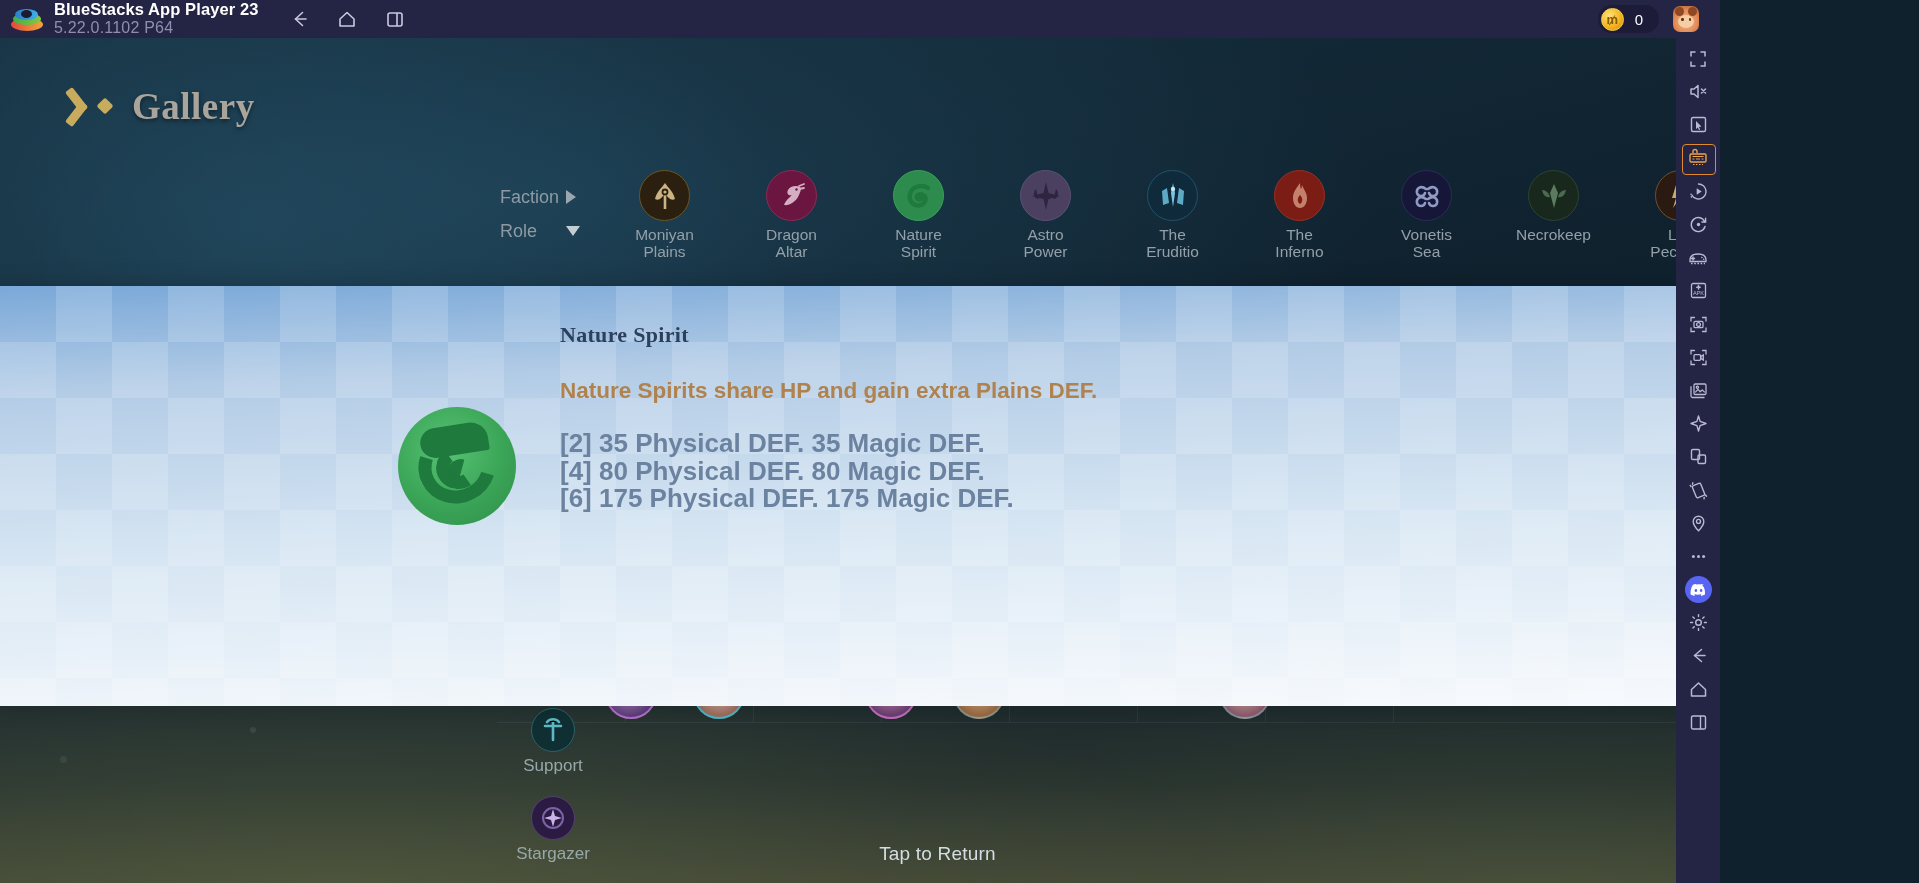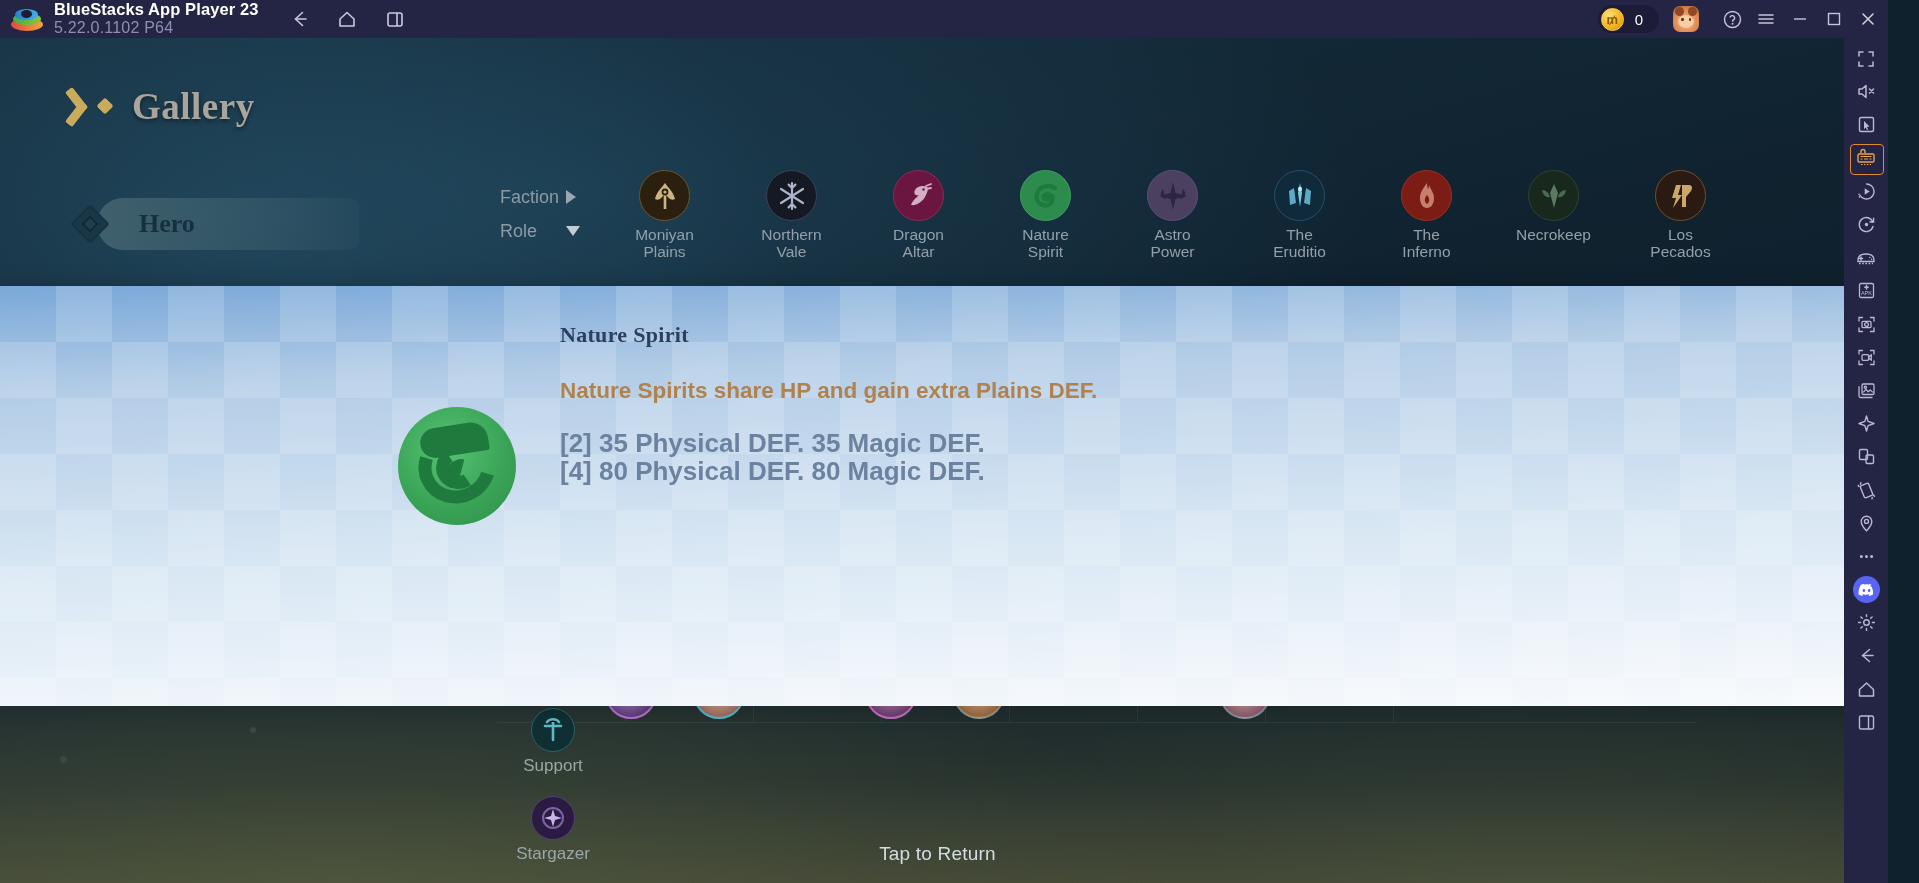--- a/index.html
+++ b/index.html
@@ -2,21 +2,21 @@
 <html><head>
 <meta charset="utf-8">
 <style>
   * { box-sizing: border-box; margin: 0; padding: 0; }
   html, body {
     width: 1919px; height: 883px; overflow: hidden;
     background: #10212e;
     font-family: "Liberation Sans", sans-serif;
     -webkit-font-smoothing: antialiased;
   }
-  #root { position: relative; width: 1888px; height: 883px; overflow: hidden; padding-left: 40px; }
+  #root { position: relative; width: 1720px; height: 883px; overflow: hidden; padding-left: 40px; }
 
   
   .titlebar {
     position: absolute; top: 0; left: 0; width: 1919px; height: 38px;
     background: #242444; display: flex; align-items: center; z-index: 60;
   }
   .bs-logo { width: 34px; height: 30px; margin-left: 10px; margin-right: 10px;
     position: relative; flex: none; }
   .bs-logo .lay { position: absolute; border-radius: 50%; }
   .l1 { width: 32px; height: 13px; left: 1px; top: 14px; background: linear-gradient(90deg,#e24a3e,#f0a53c); }
@@ -285,27 +285,20 @@
 
     <div class="gallery-head">
       <div class="back-chev">
         <div class="arm a1"></div>
           <div class="arm a2"></div>
           <div class="dia"></div>
       </div>
       <div class="gallery-title">Gallery</div>
     </div>
 
-    <div class="hero-tab">
-      <div class="hero-diamond">
-        <div class="hd-outer"></div>
-          <div class="hd-inner"></div>
-      </div>
-      <div class="hero-tab-label">Hero</div>
-    </div>
 
     <div class="filters">
       <div class="filter-labels">
         <div class="filter-row">
           <span class="fl-text">Faction</span>
           <span class="tri tri-right"></span>
         </div>
         <div class="filter-row">
           <span class="fl-text">Role</span>
           <span class="tri tri-down"></span>
@@ -319,31 +312,20 @@
             <svg width="34" height="34" viewBox="0 0 34 34">
                 <path d="M17 4 C13 10 9 12 7 20 C11 22 14 19 17 14 C20 19 23 22 27 20 C25 12 21 10 17 4Z" fill="#cbb383"></path>
                 <path d="M17 14 L17 30" stroke="#cbb383" stroke-width="2.6"></path>
                 <circle cx="17" cy="13" r="3.4" fill="#2b1f10"></circle>
                 <circle cx="17" cy="13" r="1.6" fill="#cbb383"></circle>
               </svg>
           </div>
           <div class="fac-name"><span>Moniyan</span><br><span>Plains</span></div>
         </div>
 
-        <div class="faction">
-          <div class="fac-circle" style="background:#141923;border:1.5px solid #3a4454;">
-            <svg width="32" height="32" viewBox="0 0 32 32">
-                <g stroke="#aab4c8" stroke-width="2.2" stroke-linecap="round">
-                  <path d="M16 3v26M5 9l22 14M27 9L5 23"></path>
-                  <path d="M16 8l-3.4-3.4M16 8l3.4-3.4M16 24l-3.4 3.4M16 24l3.4 3.4"></path>
-                </g>
-              </svg>
-          </div>
-          <div class="fac-name"><span>Northern</span><br><span>Vale</span></div>
-        </div>
 
         <div class="faction">
           <div class="fac-circle" style="background:#6b1640;border:1.5px solid #8c2a55;">
             <svg width="34" height="34" viewBox="0 0 34 34">
                 <path d="M25 8 C21 6 15 7 13 11 C11 15 14 17 17 16 C14 19 11 21 9 26 C14 27 20 23 23 18 C25 14 27 10 25 8 Z" fill="#d6aec4"></path>
                 <path d="M24 7 L29 5 M24 10 L29 9" stroke="#d6aec4" stroke-width="1.8" stroke-linecap="round"></path>
                 <circle cx="21.5" cy="10.5" r="1.2" fill="#6b1640"></circle>
               </svg>
           </div>
           <div class="fac-name"><span>Dragon</span><br><span>Altar</span></div>
@@ -383,20 +365,33 @@
         <div class="faction">
           <div class="fac-circle" style="background:#7b1d15;border:1.5px solid #9c2f23;">
             <svg width="34" height="34" viewBox="0 0 34 34">
                 <path d="M17 4 C13 10 10 13 10 19 C10 25 13 29 17 29 C21 29 24 25 24 19 C24 14 21 11 19 6 C18.5 11 17.5 12 17 4Z" fill="#c4806a"></path>
                 <path d="M17 16 C14 19 14 23 17 25 C20 23 20 19 17 16Z" fill="#7b1d15"></path>
               </svg>
           </div>
           <div class="fac-name"><span>The</span><br><span>Inferno</span></div>
         </div>
 
+        <div class="faction">
+          <div class="fac-circle" style="background:#161638;border:1.5px solid #2c2c56;">
+            <svg width="34" height="34" viewBox="0 0 34 34">
+                <g stroke="#8e9bc4" stroke-width="2.6" fill="none" stroke-linecap="round">
+                  <path d="M16 10 C11 6 6 9 7 14 C8 18 14 18 15 14"></path>
+                  <path d="M18 10 C23 6 28 9 27 14 C26 18 20 18 19 14"></path>
+                  <path d="M16 20 C11 16 6 19 7 24 C8 28 14 28 15 24"></path>
+                  <path d="M18 20 C23 16 28 19 27 24 C26 28 20 28 19 24"></path>
+                </g>
+              </svg>
+          </div>
+          <div class="fac-name"><span>Vonetis</span><br><span>Sea</span></div>
+        </div>
 
         <div class="faction">
           <div class="fac-circle" style="background:#18281c;border:1.5px solid #2c4431;">
             <svg width="34" height="34" viewBox="0 0 34 34">
                 <path d="M17 5 L21 14 L17 29 L13 14 Z" fill="#5b7a5f"></path>
                 <path d="M5 11 C9 11 12 14 13 18 C9 19 6 16 5 11Z M29 11 C25 11 22 14 21 18 C25 19 28 16 29 11Z" fill="#4c6a51"></path>
               </svg>
           </div>
           <div class="fac-name"><span>Necrokeep</span><br><span></span></div>
         </div>
@@ -472,20 +467,21 @@
           <div class="spiral">
             <div class="tail"></div>
             <div class="ring r1"></div>
             <div class="ring r2"></div>
             <div class="ring r3"></div>
           </div>
         </div>
         <div class="ov-stats">
           <div class="stat-line">[2] 35 Physical DEF. 35 Magic DEF.</div>
           <div class="stat-line">[4] 80 Physical DEF. 80 Magic DEF.</div>
+          <div class="stat-line">[6] 175 Physical DEF. 175 Magic DEF.</div>
         </div>
       </div>
     </div>
   </div>
 
   <div class="sidebar">
 
     <div class="sb-item">
       <svg width="20" height="20" viewBox="0 0 20 20" fill="none" stroke="#b9b9d2" stroke-width="1.5" stroke-linecap="round">
           <path d="M3 7V3h4M17 7V3h-4M3 13v4h4M17 13v4h-4"></path>

